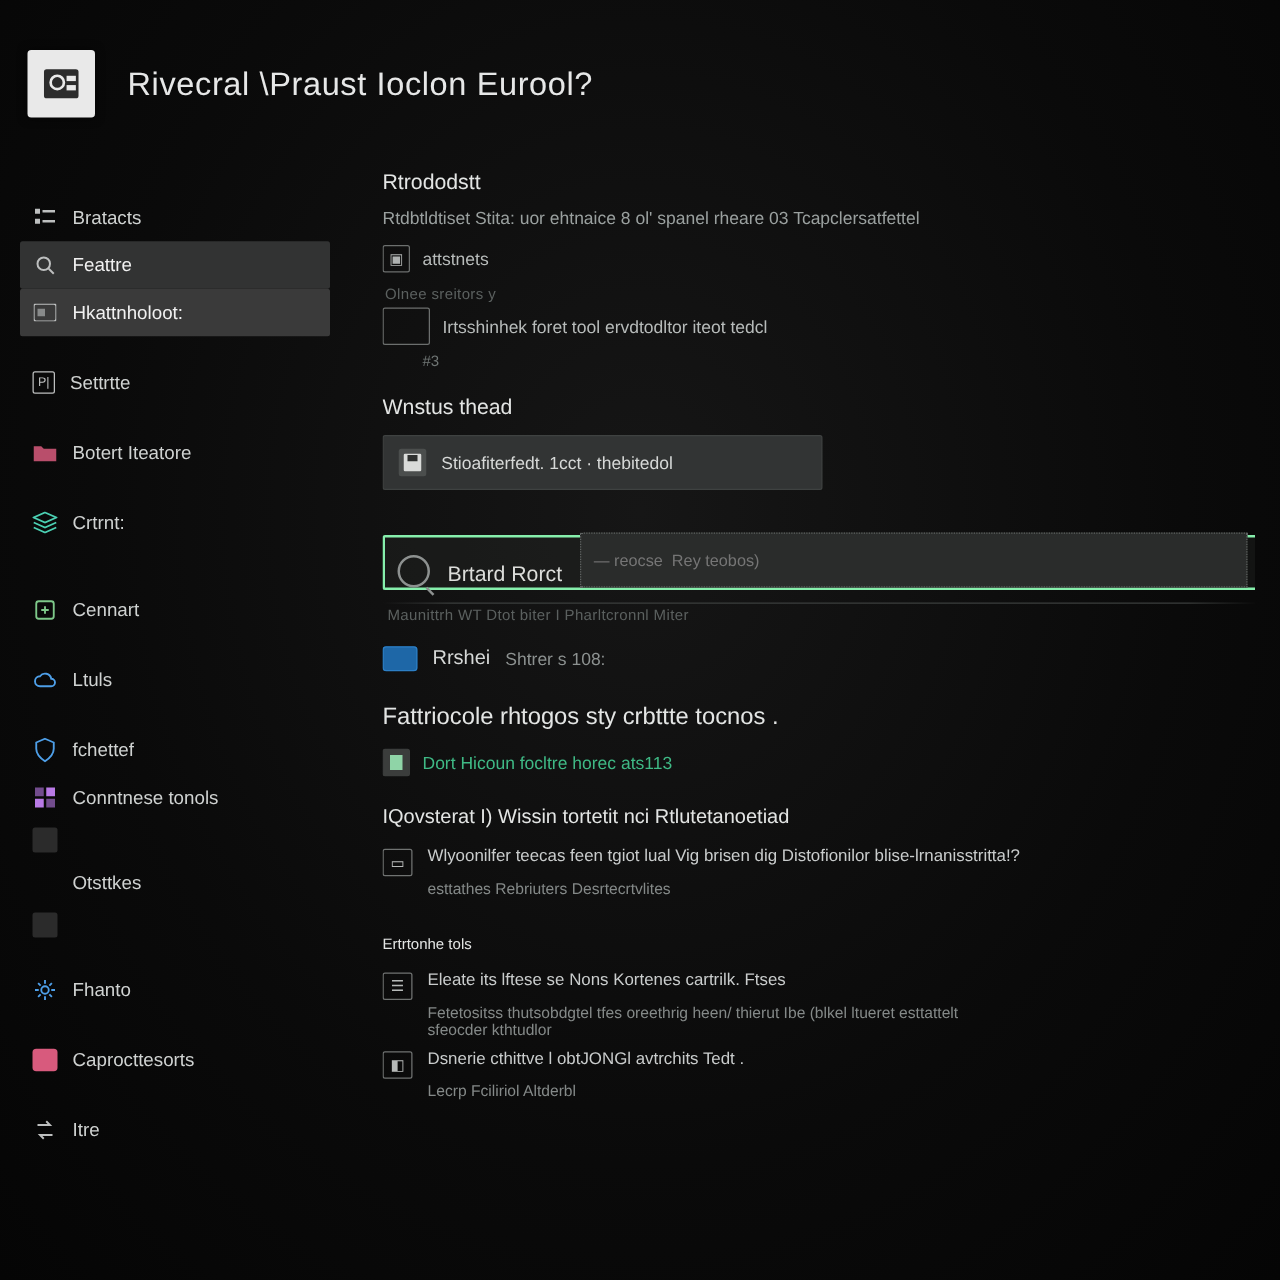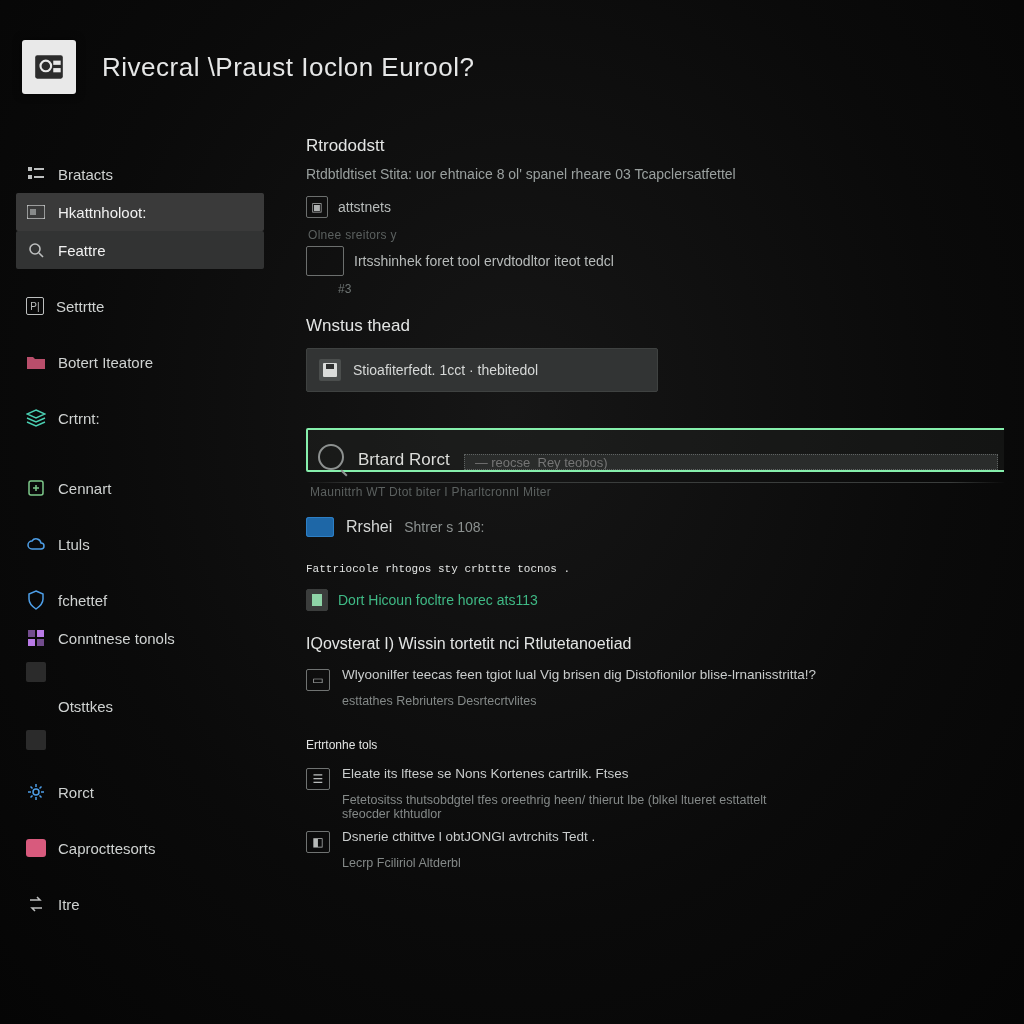--- a/index.html
+++ b/index.html
@@ -137,21 +137,21 @@
     width: 700px;
     border:2px solid #86efac;
     height:44px;padding:0 6px 0 10px;
     background: rgba(40,42,41,.35);
     border-radius:2px;
   }
   .search-row .loupe{width:26px;height:26px;border:2px solid #8d9190;border-radius:50%;position:relative;flex:none;}
   .search-row .loupe::after{content:"";position:absolute;right:-6px;bottom:-6px;width:8px;height:2px;background:#8d9190;transform:rotate(45deg);}
   .search-label{color:#dcddda;font-size:17px;white-space:nowrap;}
   .search-input{
-    flex:1;height:16px;
+    flex:1;height:44px;
     background:#2a2c2b;border:1px dotted #5e6261;
     color:#8d9391;padding:0 10px;font-size:13px;
   }
   .divider{height:1px;background:linear-gradient(90deg,transparent,#3a3d3c 8%,#3a3d3c 92%,transparent);margin:10px 0 2px 0;width:700px;}
   .faint{color:#5b605f;font-size:12px;letter-spacing:.3px;}
 
   .badge-row{display:flex;align-items:center;gap:12px;margin-top:18px;}
   .badge{width:28px;height:20px;background:#1e67a7;border-radius:3px;box-shadow:inset 0 0 0 1px #2d7fc5;flex:none;}
   .badge-row .t1{color:#d6d8d7;font-size:16px;}
   .badge-row .t2{color:#8c9190;font-size:14px;}
@@ -188,37 +188,37 @@
     <span class="ic gray">
       <svg width="18" height="18" viewBox="0 0 18 18">
           <rect x="1" y="2" width="4" height="4" fill="currentColor"></rect>
           <rect x="7" y="3" width="10" height="2" fill="currentColor"></rect>
           <rect x="1" y="10" width="4" height="4" fill="currentColor"></rect>
           <rect x="7" y="11" width="10" height="2" fill="currentColor"></rect>
         </svg>
     </span>
     <span>Bratacts</span>
   </div>
+  <div class="nav-item selected" style="background:#323333">
+    <span class="ic gray">
+      <svg width="18" height="18" viewBox="0 0 18 18">
+          <circle cx="8" cy="8" r="5" stroke="currentColor" stroke-width="1.6" fill="none"></circle>
+          <line x1="12" y1="12" x2="16" y2="16" stroke="currentColor" stroke-width="1.6"></line>
+        </svg>
+    </span>
+    <span>Feattre</span>
+  </div>
   <div class="nav-item selected">
     <span class="ic gray">
       <svg width="18" height="14" viewBox="0 0 18 14">
           <rect x="0" y="0" width="18" height="14" rx="2" fill="none" stroke="currentColor" stroke-width="1.4"></rect>
           <rect x="3" y="4" width="6" height="6" fill="currentColor" opacity=".6"></rect>
         </svg>
     </span>
     <span>Hkattnholoot:</span>
-  </div>
-  <div class="nav-item selected" style="background:#323333">
-    <span class="ic gray">
-      <svg width="18" height="18" viewBox="0 0 18 18">
-          <circle cx="8" cy="8" r="5" stroke="currentColor" stroke-width="1.6" fill="none"></circle>
-          <line x1="12" y1="12" x2="16" y2="16" stroke="currentColor" stroke-width="1.6"></line>
-        </svg>
-    </span>
-    <span>Feattre</span>
   </div>
   <div class="nav-sep"></div>
   <div class="nav-item">
     <span class="ic gray box" style="font-size:10px;">P|</span>
     <span>Settrtte</span>
   </div>
   <div class="nav-sep"></div>
   <div class="nav-item">
     <span class="ic red">
       <svg width="20" height="16" viewBox="0 0 20 16">
@@ -289,21 +289,21 @@
     <span class="ic"></span>
   </div>
   <div class="nav-sep"></div>
   <div class="nav-item">
     <span class="ic blue">
       <svg width="18" height="18" viewBox="0 0 18 18">
           <circle cx="9" cy="9" r="3" stroke="currentColor" stroke-width="1.5" fill="none"></circle>
           <path d="M9 1 v3 M9 14 v3 M1 9 h3 M14 9 h3 M3.5 3.5 l2 2 M12.5 12.5 l2 2 M14.5 3.5 l-2 2 M5.5 12.5 l-2 2" stroke="currentColor" stroke-width="1.5"></path>
         </svg>
     </span>
-    <span>Rorct</span>
+    <span>Fhanto</span>
   </div>
   <div class="nav-sep"></div>
   <div class="nav-item">
     <span class="ic red filled" style="width:20px;height:18px;"></span>
     <span>Caprocttesorts</span>
   </div>
   <div class="nav-sep"></div>
   <div class="nav-item">
     <span class="ic gray">
       <svg width="20" height="16" viewBox="0 0 20 16">
@@ -350,21 +350,21 @@
   <div class="divider"></div>
   <div class="faint" style="margin-left:4px;">Maunittrh WT   Dtot biter I  Pharltcronnl Miter</div>
 
   <div class="badge-row">
     <span class="badge"></span>
     <span class="t1">Rrshei</span>
     <span class="t2">Shtrer s 108:</span>
   </div>
 
   <div class="block">
-    <div class="sec-title" style="font-size:11px;font-family:Liberation Mono, monospace;">Fattriocole rhtogos sty crbttte tocnos .</div>
+    <div class="sec-title" style="font-size:19px;">Fattriocole rhtogos sty crbttte tocnos .</div>
     <div class="row">
       <span class="ric solid">
         <svg width="14" height="14" viewBox="0 0 14 14">
             <rect x="2" y="1" width="10" height="12" fill="#8fd4a7"></rect>
           </svg>
       </span>
       <span class="link-green">Dort Hicoun  focltre  horec ats113</span>
     </div>
     <div style="height:14px"></div>
     <div class="sec-title" style="font-size:16px;">IQovsterat I) Wissin  tortetit nci Rtlutetanoetiad</div>

